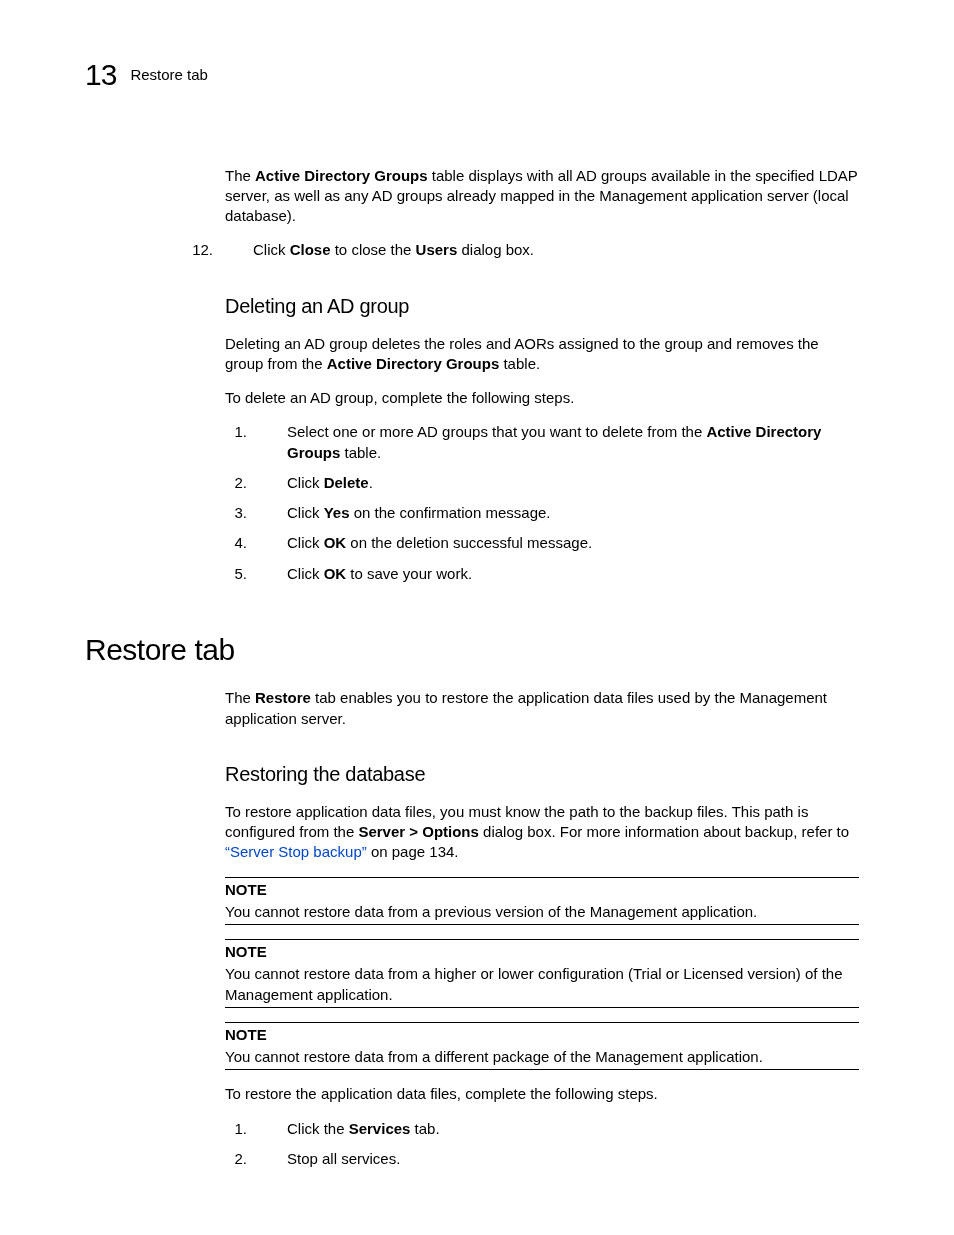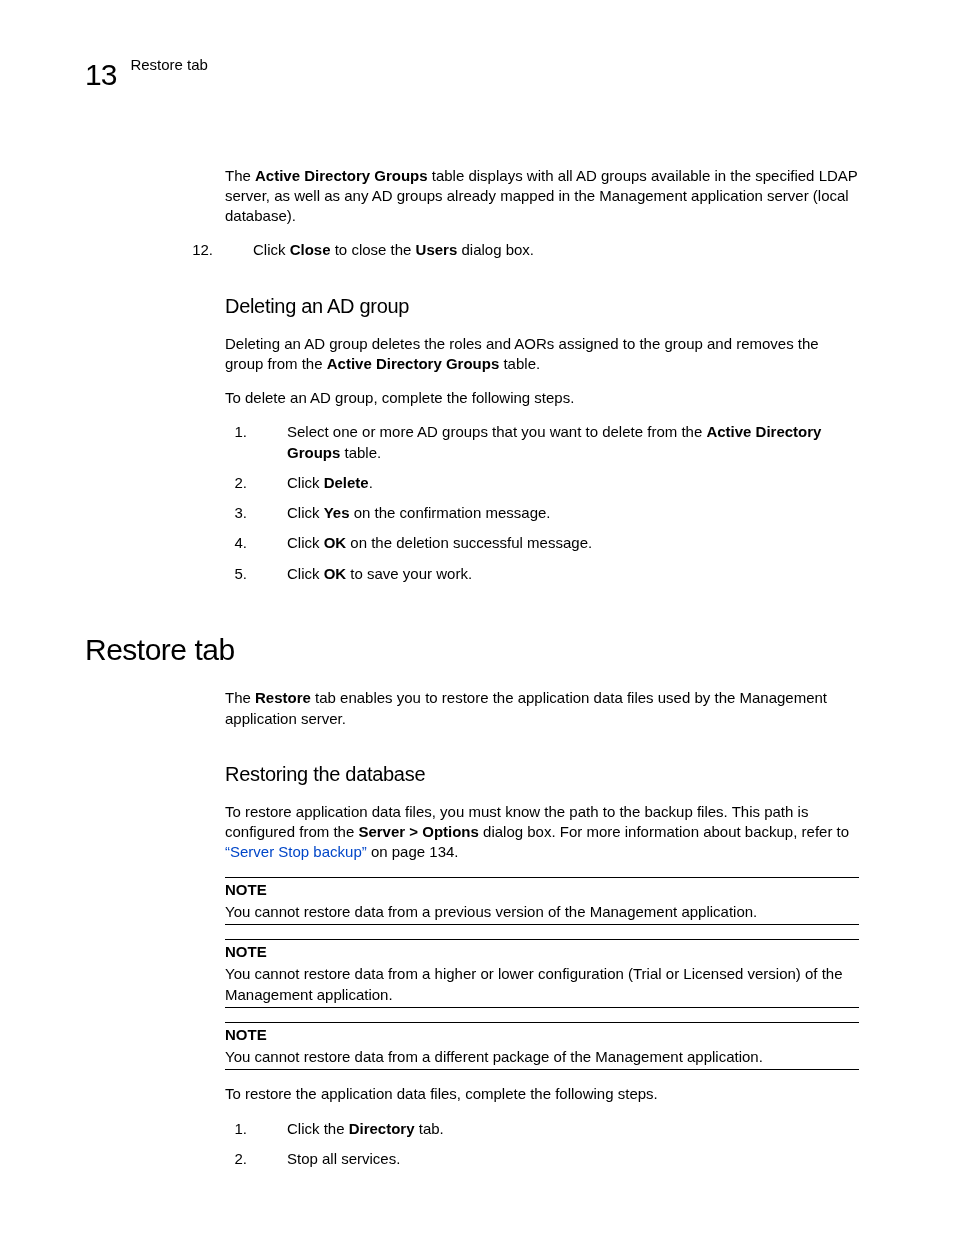--- a/index.html
+++ b/index.html
@@ -13,21 +13,21 @@
   }
   .page {
     width: 954px;
     min-height: 1235px;
     position: relative;
     box-sizing: border-box;
     padding: 55px 95px 60px 85px;
   }
   .running-head {
     display: flex;
-    align-items: flex-start;
+    align-items: center;
     gap: 14px;
     margin-bottom: 70px;
   }
   .running-num {
     font-family: "Helvetica Neue", Arial, sans-serif;
     font-weight: 400;
     font-stretch: condensed;
     font-size: 30px;
     letter-spacing: -1px;
   }
@@ -191,21 +191,21 @@
           <div class="note-body">You cannot restore data from a different package of the Management application.</div>
           <hr class="note-rule">
         </div>
       </div>
 
     <p class="para">To restore the application data files, complete the following steps.</p>
 
     <div class="step-list" id="restore-steps">
         <div class="ol-row">
           <div class="ol-num">1.</div>
-          <div class="ol-body"><span>Click the </span><span class="bold">Directory</span><span> tab.</span></div>
+          <div class="ol-body"><span>Click the </span><span class="bold">Services</span><span> tab.</span></div>
         </div>
         <div class="ol-row">
           <div class="ol-num">2.</div>
           <div class="ol-body"><span>Stop all services.</span></div>
         </div>
       </div>
   </div>
 
 </div>
 

